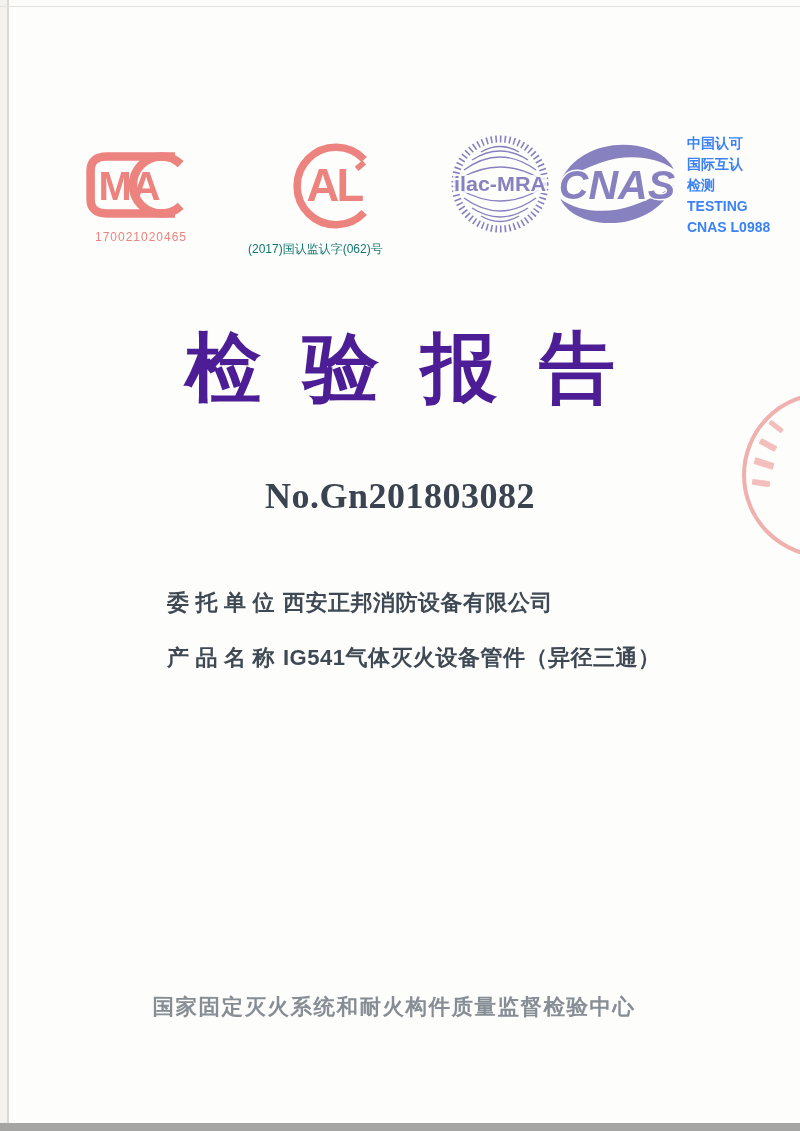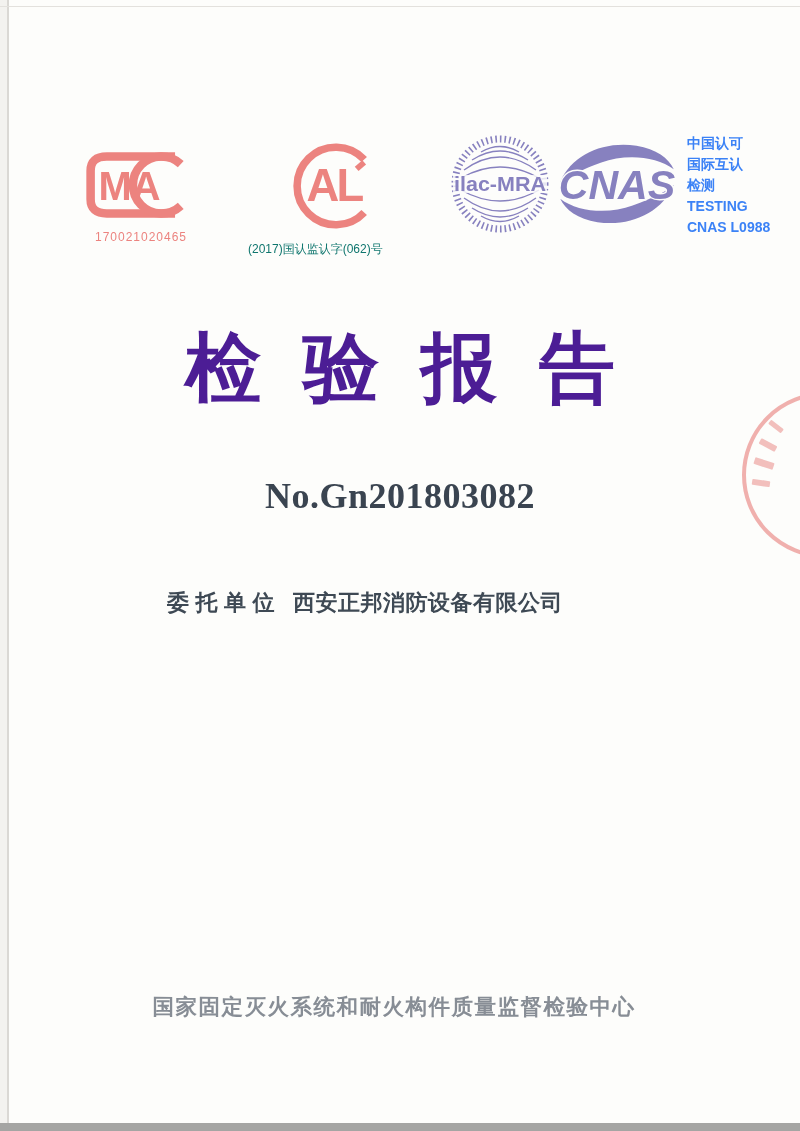--- a/index.html
+++ b/index.html
@@ -35,21 +35,21 @@
   
   .report-no{
     position:absolute;left:0;top:475px;width:800px;text-align:center;
     font-family:"Liberation Serif","DejaVu Serif",serif;
     font-weight:700;font-size:36px;color:#3a4450;letter-spacing:0.5px;
   }
 
   
   .field-row{position:absolute;left:167px;white-space:nowrap;color:#3e4954;font-size:22px;font-weight:600;}
   .field-row .flabel{letter-spacing:6.5px;}
-  .field-row .fvalue{margin-left:12px;letter-spacing:0.5px;font-weight:600;text-align:right;}
+  .field-row .fvalue{margin-left:2px;letter-spacing:0.5px;font-weight:600;text-align:right;}
   .row-0{top:588px;}
   .row-1{top:643px;}
   .row-2{top:698px;}
 
   
   .footer-org{
     position:absolute;left:0;top:992px;width:788px;text-align:center;
     color:#878d95;font-size:21.5px;letter-spacing:1.5px;font-weight:600;
   }
 
@@ -123,20 +123,23 @@
     </div>
   </div>
 
   <div class="report-title">检验报告</div>
 
   <div class="report-no">No.Gn201803082</div>
 
   <div class="field-row row-0">
     <span class="flabel">委托单位</span><span class="fvalue">西安正邦消防设备有限公司</span>
   </div>
+  <div class="field-row row-1">
+    <span class="flabel">产品名称</span><span class="fvalue">IG541气体灭火设备管件（异径三通）</span>
+  </div>
 
   <div class="footer-org">国家固定灭火系统和耐火构件质量监督检验中心</div>
 
   <div class="seal">
     <span class="mark m1"></span>
     <span class="mark m2"></span>
     <span class="mark m3"></span>
     <span class="mark m4"></span>
   </div>
 

